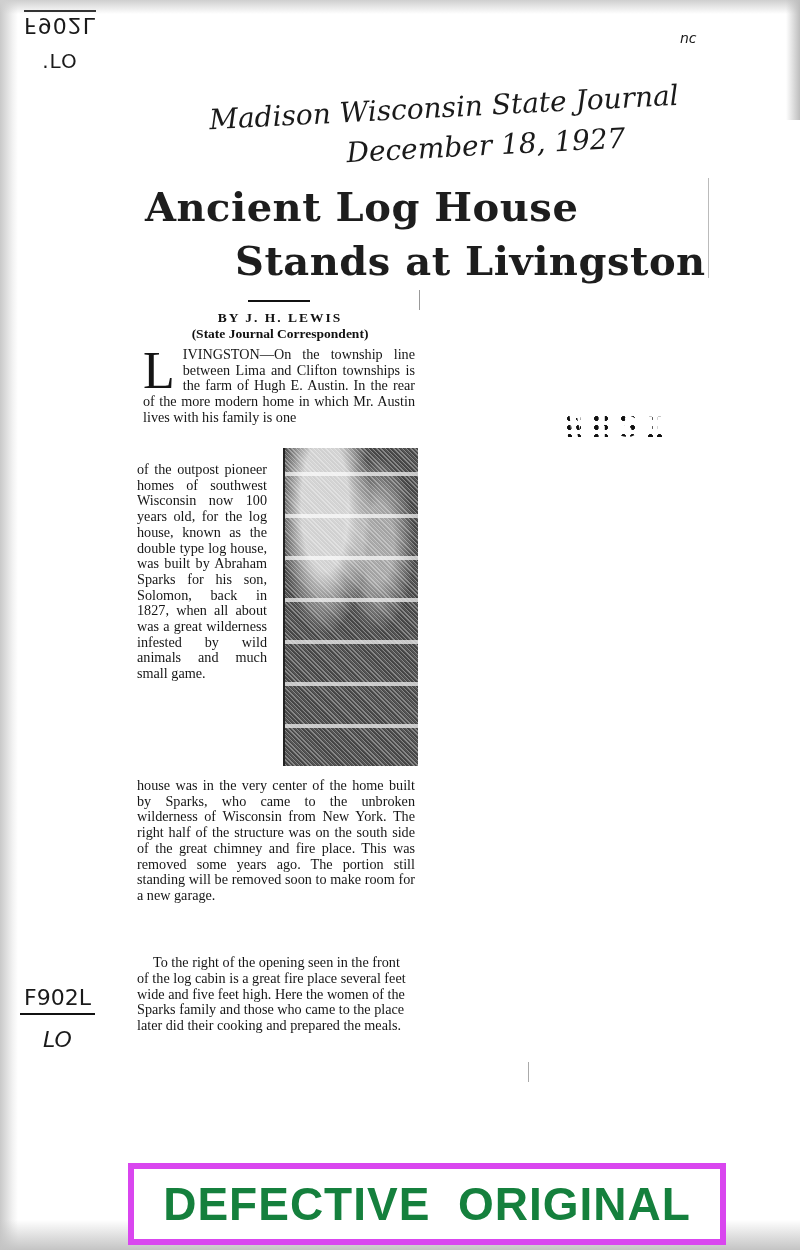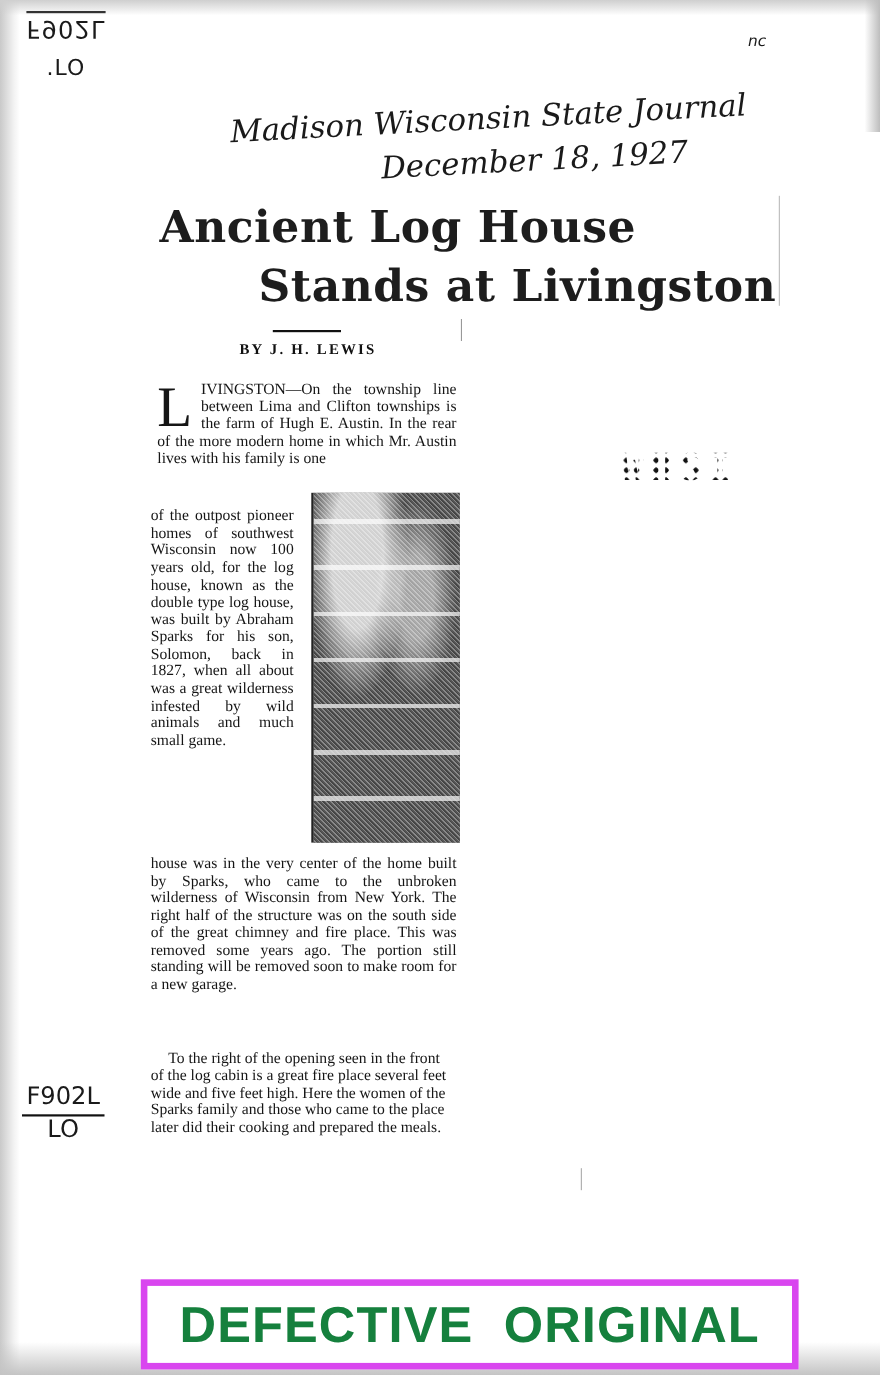--- a/index.html
+++ b/index.html
@@ -116,21 +116,21 @@
       color: transparent;
       background-image: radial-gradient(circle, #111 0 2.2px, transparent 2.6px);
       background-size: 9px 9px;
       -webkit-background-clip: text; background-clip: text;
       font-weight: bold;
     }
     .catalog-bottom {
       left: 20px; top: 985px; font-size: 22px; line-height: 26px; text-align: center;
     }
     .catalog-bottom .num { display: block; border-bottom: 2px solid #111; padding: 0 4px 2px; }
-    .catalog-bottom .sub { display: block; font-size: 22px; margin-top: 0; }
+    .catalog-bottom .sub { display: block; font-size: 22px; margin-top: 12px; font-style: italic; }
     .stamp {
       position: absolute; left: 128px; top: 1163px; width: 586px; height: 70px;
       border: 6px solid #d946ef; background: #fff;
       font-family: "Liberation Sans", sans-serif; font-weight: bold;
       font-size: 46px; line-height: 70px; text-align: center; letter-spacing: 1px;
       color: #15803d;
     }
     .col-rule {
       position: absolute; left: 419px; top: 290px; width: 1px; height: 20px; background: #999;
     }
@@ -163,20 +163,21 @@
 <h1 class="headline" style="margin:0;">
   <span class="l1">Ancient Log House</span>
   <span class="l2">Stands at Livingston</span>
 </h1>
 
 <div class="col-rule"></div>
 <div class="rule"></div>
 
 <div class="byline">
   <div class="by">BY J. H. LEWIS</div>
+  <div>(State Journal Correspondent)</div>
 </div>
 
 <div class="article para-top">
   <span class="dropcap">L</span>
   <p>IVINGSTON—On the township line between Lima and Clifton townships is the farm of Hugh E. Austin. In the rear of the more modern home in which Mr. Austin lives with his family is one</p>
 </div>
 
 <div class="article narrow">
   <p class="last">of the outpost pioneer homes of southwest Wisconsin now 100 years old, for the log house, known as the double type log house, was built by Abraham Sparks for his son, Solomon, back in 1827, when all about was a great wilderness infested by wild animals and much small game.</p>
 </div>

